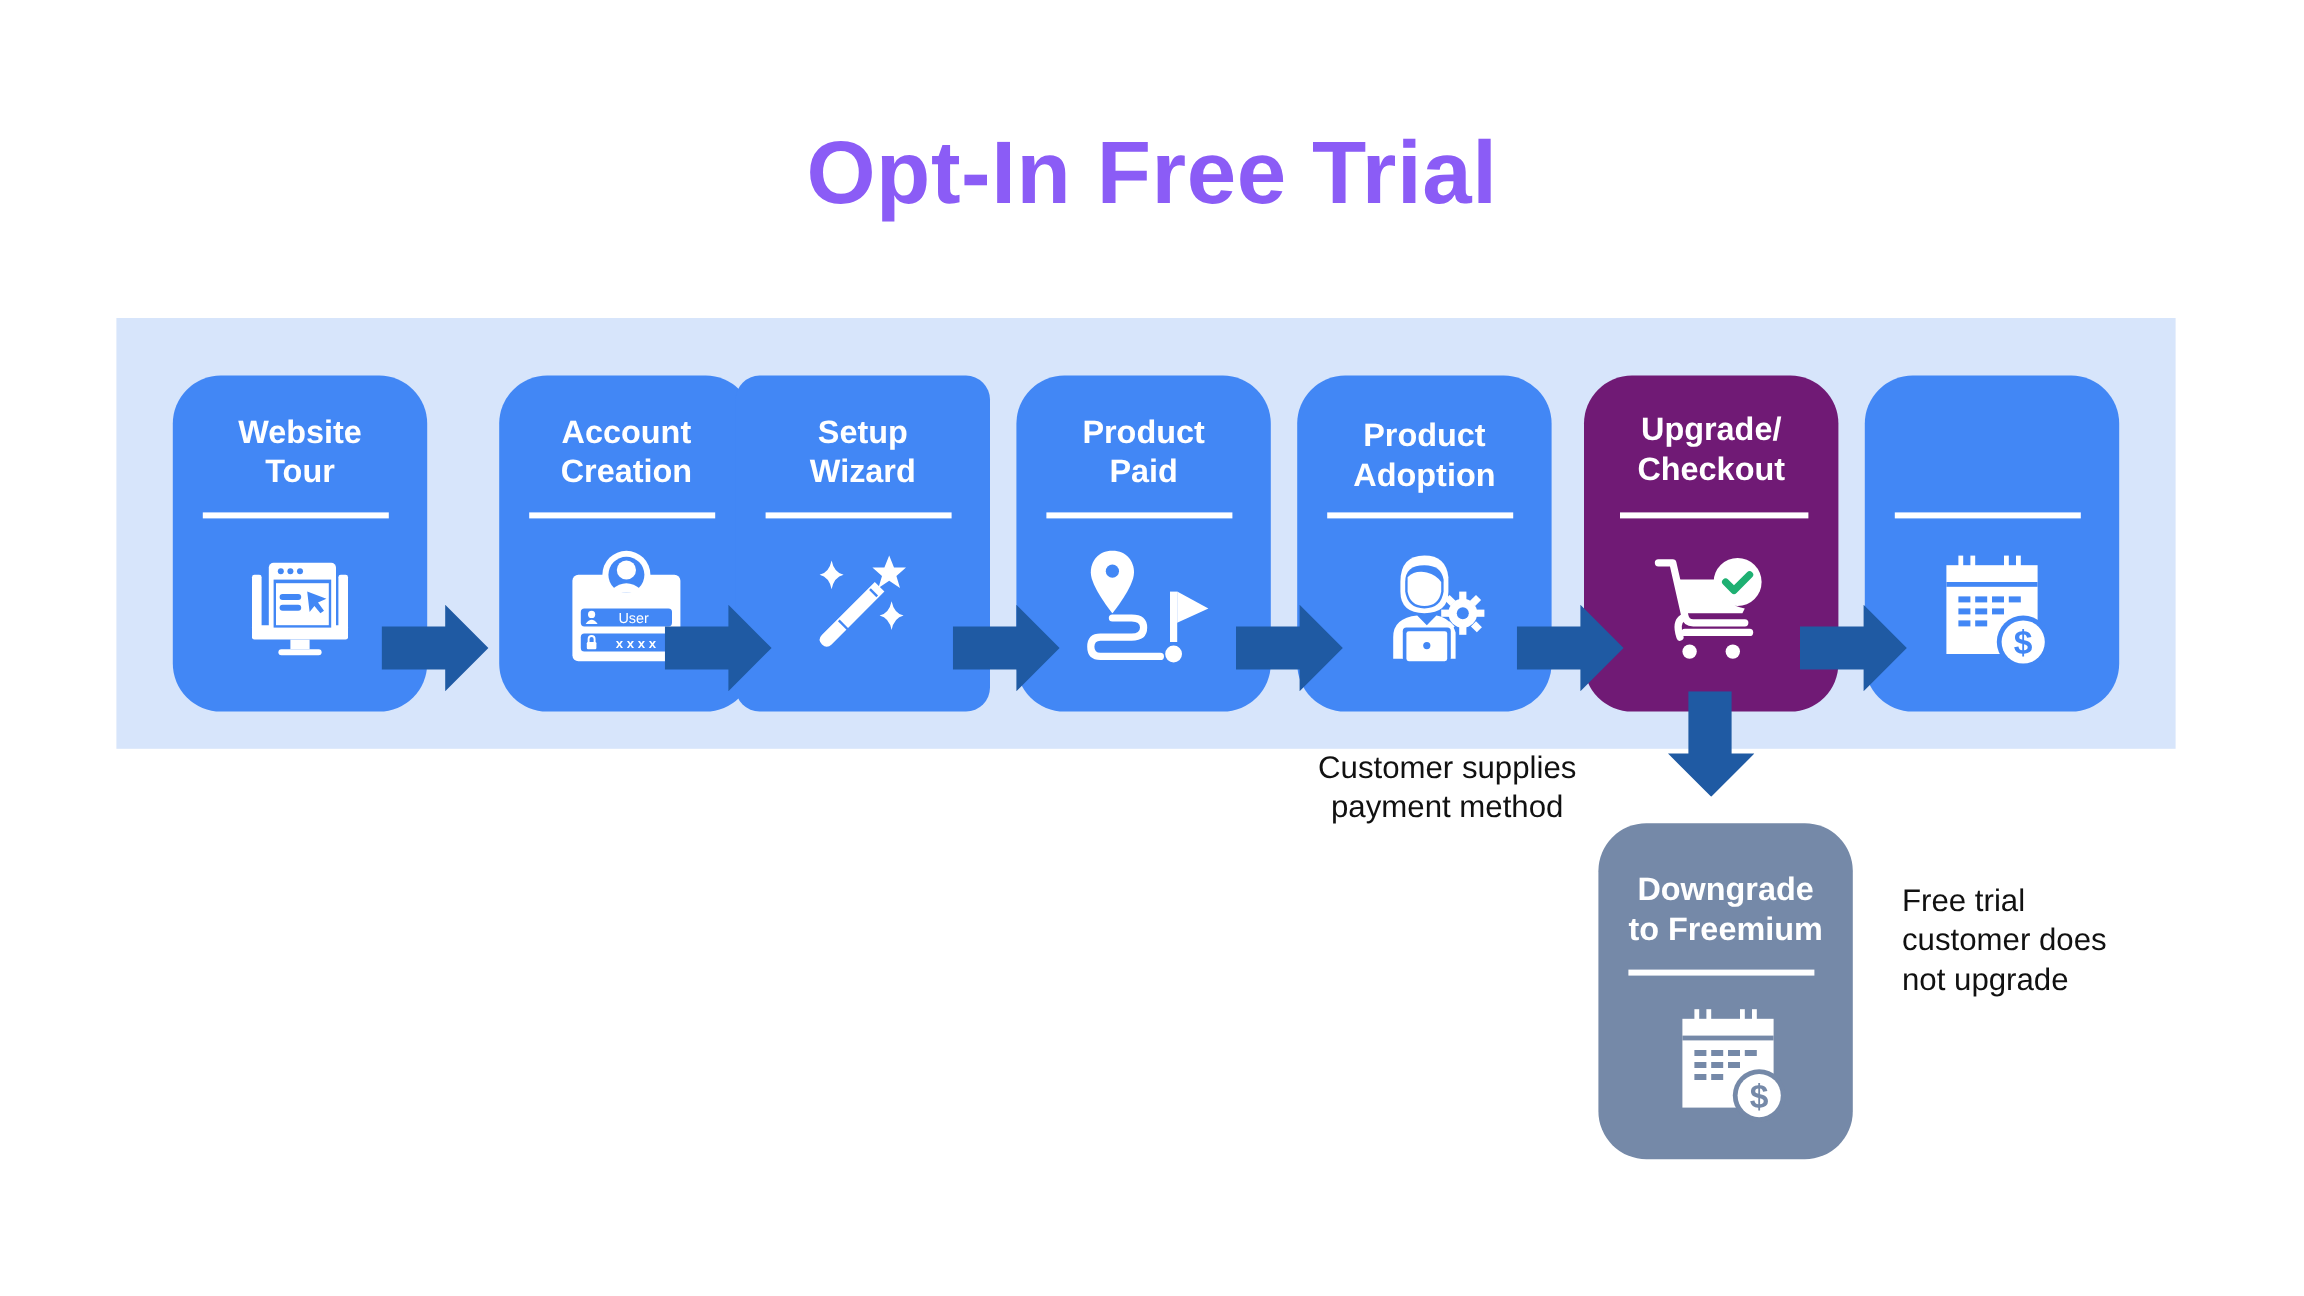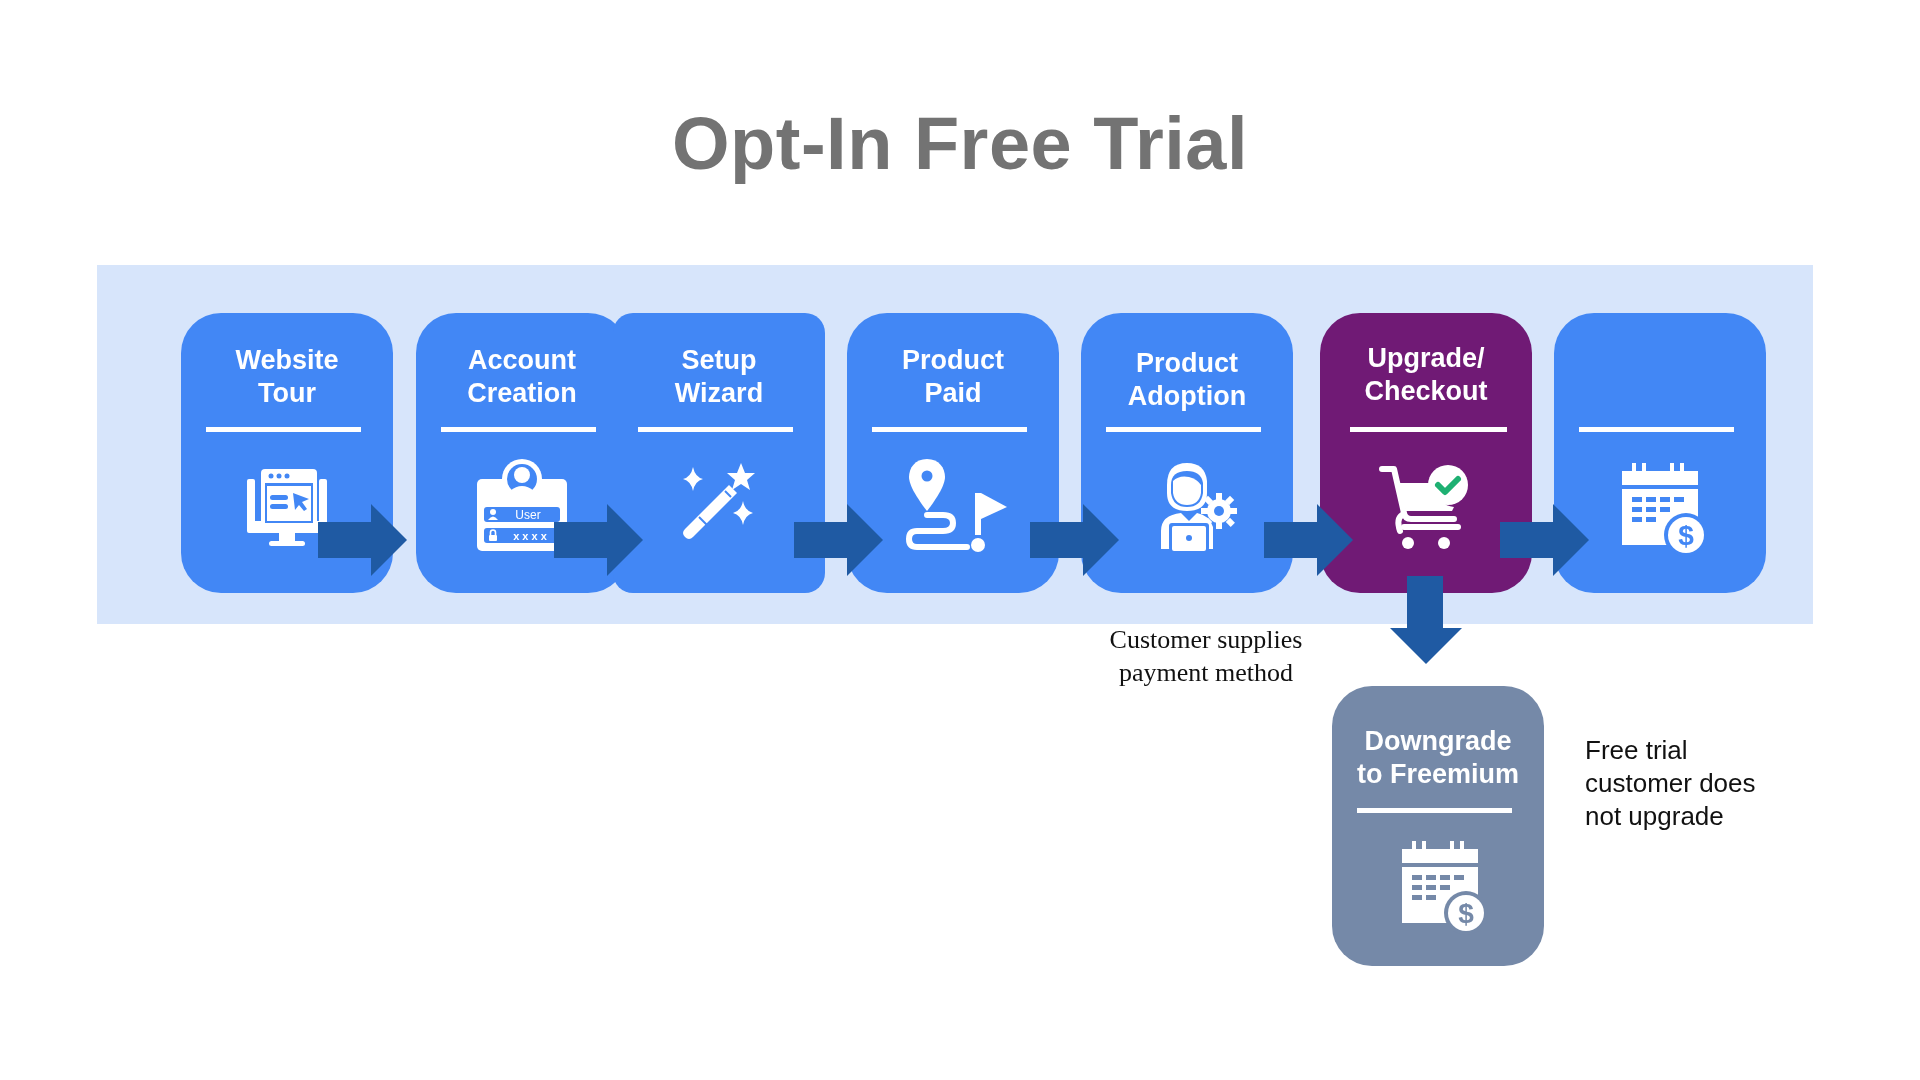--- a/index.html
+++ b/index.html
@@ -1,19 +1,19 @@
 <!DOCTYPE html>
 <html><head>
 <meta charset="utf-8">
 <style>
   html, body { margin:0; padding:0; }
   body { width:1920px; height:1080px; background:#ffffff; position:relative; overflow:hidden;
          font-family:"Liberation Sans", sans-serif; }
   .title { position:absolute; left:0; width:1920px; top:100px; text-align:center;
-           font-size:74px; font-weight:700; color:#737373; letter-spacing:0.5px; line-height:88px; }
+           font-size:74px; font-weight:700; color:#8b5cf6; letter-spacing:0.5px; line-height:88px; }
   .band { position:absolute; left:97px; top:265px; width:1716px; height:359px; background:#d7e5fb; }
   .card { position:absolute; top:313px; width:212px; height:280px; border-radius:40px;
           background:#4287f5; color:#fff; box-sizing:border-box; }
   .card.green { background:#701a75; }
   .card.gray { background:#7589a8; }
   .card .label { position:absolute; left:0; right:0; top:31px; text-align:center;
                  font-size:27px; font-weight:700; line-height:33px; }
   .card .divider { position:absolute; left:25px; right:32px; top:114px; height:5px; background:#fff; }
   .card .icon { position:absolute; left:50%; top:148px; width:96px; height:96px; margin-left:-48px; }
   .arrow-h { position:absolute; width:90px; height:72px; top:504px; }
@@ -22,21 +22,21 @@
   .caption.center { text-align:center; }
   svg { display:block; }
 </style>
 </head>
 <body>
 
 <div class="title">Opt-In Free Trial</div>
 
 <div class="band"></div>
 
-<div class="card" style="left:144px;margin-left:37px;">
+<div class="card" style="left:144px;">
   <div class="label">
     <div>Website</div>
     <div>Tour</div>
   </div>
   <div class="divider"></div>
   <div class="icon">
     <svg width="96" height="96" viewBox="0 0 96 96">
       <rect x="8" y="18" width="8" height="50" rx="2" fill="#fff"></rect>
       <rect x="80" y="18" width="8" height="50" rx="2" fill="#fff"></rect>
       <rect x="8" y="60" width="80" height="12" rx="2" fill="#fff"></rect>
@@ -211,21 +211,21 @@
   <path d="M0 18 L53 18 L53 0 L89 36 L53 72 L53 54 L0 54 Z" fill="#1f5aa3"></path>
 </svg>
 <svg class="arrow-h" style="left:1500px;" viewBox="0 0 90 72">
   <path d="M0 18 L53 18 L53 0 L89 36 L53 72 L53 54 L0 54 Z" fill="#1f5aa3"></path>
 </svg>
 
 <svg class="arrow-v" viewBox="0 0 72 88">
   <path d="M17 0 L53 0 L53 52 L72 52 L36 88 L0 52 L17 52 Z" fill="#1f5aa3"></path>
 </svg>
 
-<div class="caption center" style="left:1046px; top:623px; width:320px;font-family:Liberation Serif, serif;">
+<div class="caption center" style="left:1046px; top:623px; width:320px;">
   <div>Customer supplies</div>
   <div>payment method</div>
 </div>
 
 <div class="card gray" style="left:1332px; top:686px; height:280px;">
   <div class="label" style="top:39px;">
     <div>Downgrade</div>
     <div>to Freemium</div>
   </div>
   <div class="divider" style="top:122px;"></div>

